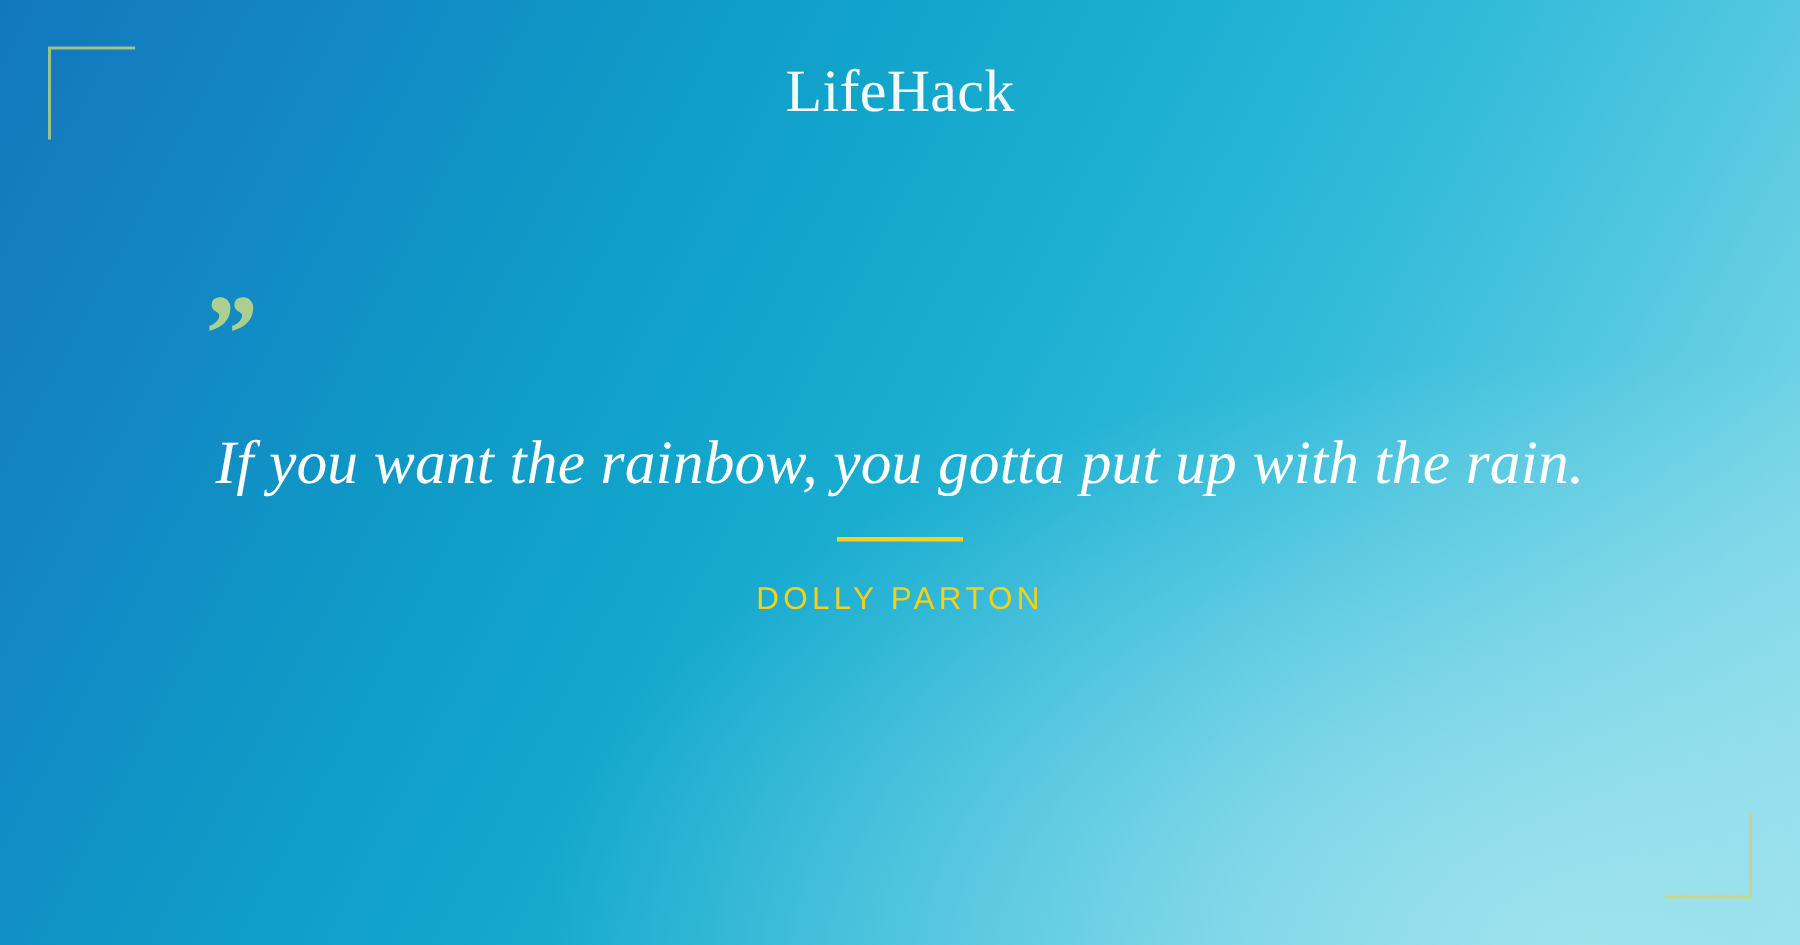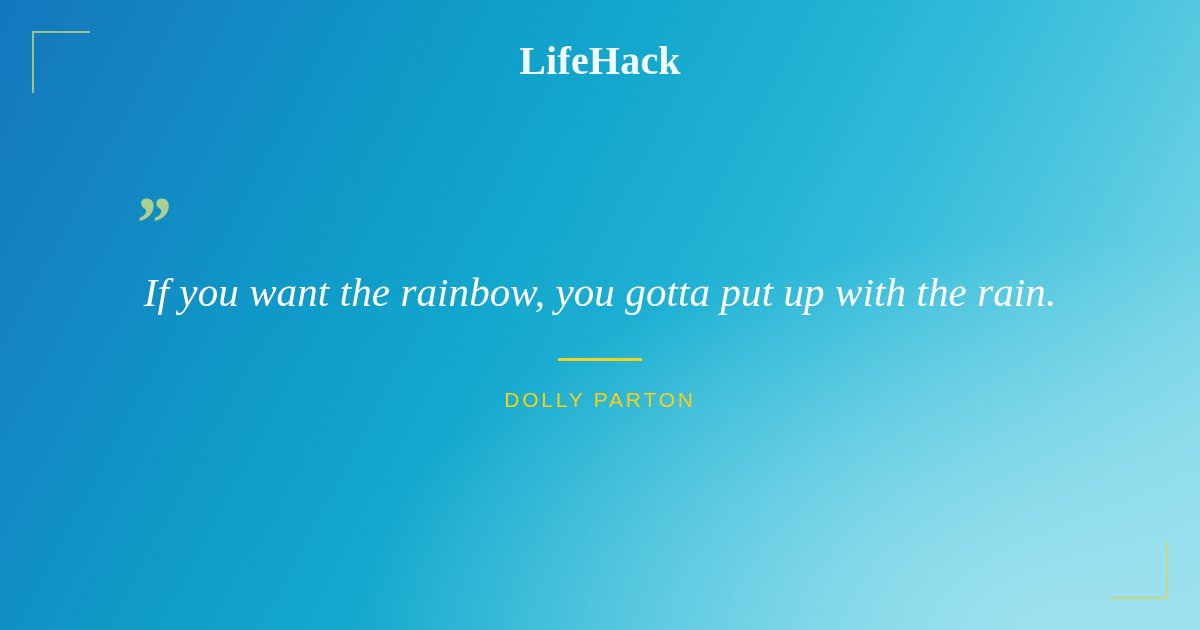--- a/index.html
+++ b/index.html
@@ -57,21 +57,21 @@
   
   .logo {
     position: absolute;
     top: 38px;
     left: 0;
     width: 1200px;
     text-align: center;
     font-family: "Liberation Serif", "DejaVu Serif", serif;
     font-size: 40px;
     line-height: 46px;
-    font-weight: 700;
+    font-weight: 400;
     color: #f2fbfd;
     letter-spacing: 0.2px;
   }
 
   
   .quote-block {
     position: absolute;
     left: 0;
     top: 186px;
     width: 1200px;
@@ -86,21 +86,21 @@
     font-weight: 700;
     font-size: 74px;
     line-height: 74px;
     color: rgba(205, 222, 130, 0.82);
     user-select: none;
   }
 
   .quote-text {
     position: absolute;
     left: 0;
-    top: 80px;
+    top: 96px;
     width: 1200px;
     text-align: center;
     font-family: "Liberation Serif", "DejaVu Serif", serif;
     font-style: italic;
     font-weight: 400;
     font-size: 41px;
     line-height: 52px;
     color: #ffffff;
     letter-spacing: 0.1px;
     padding: 0 110px;

